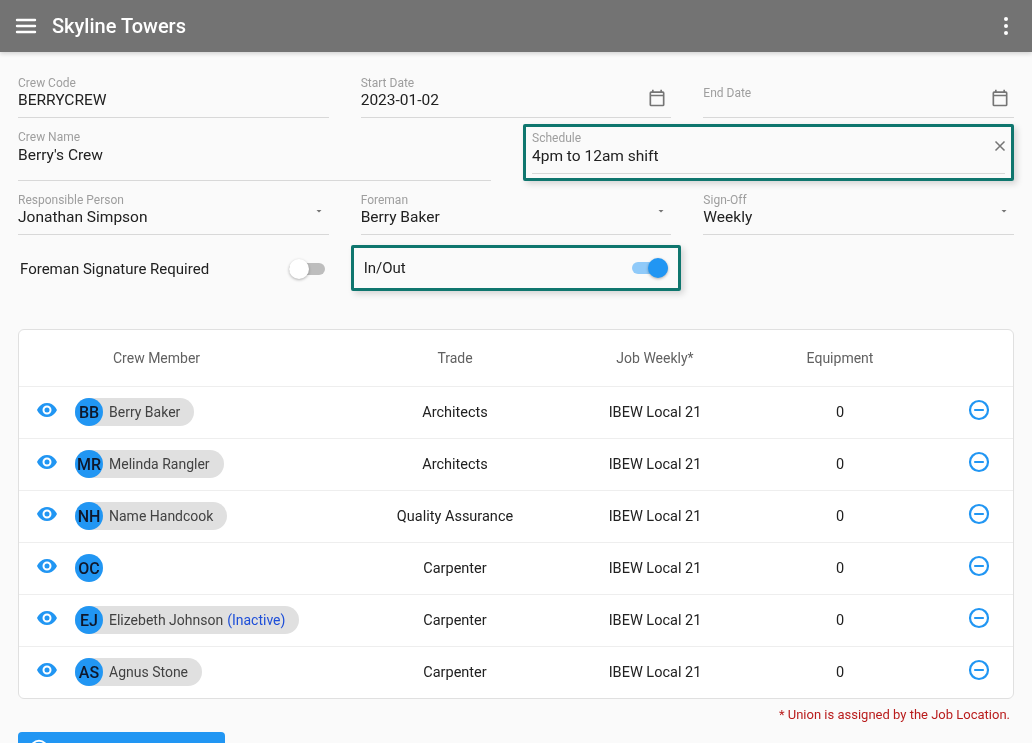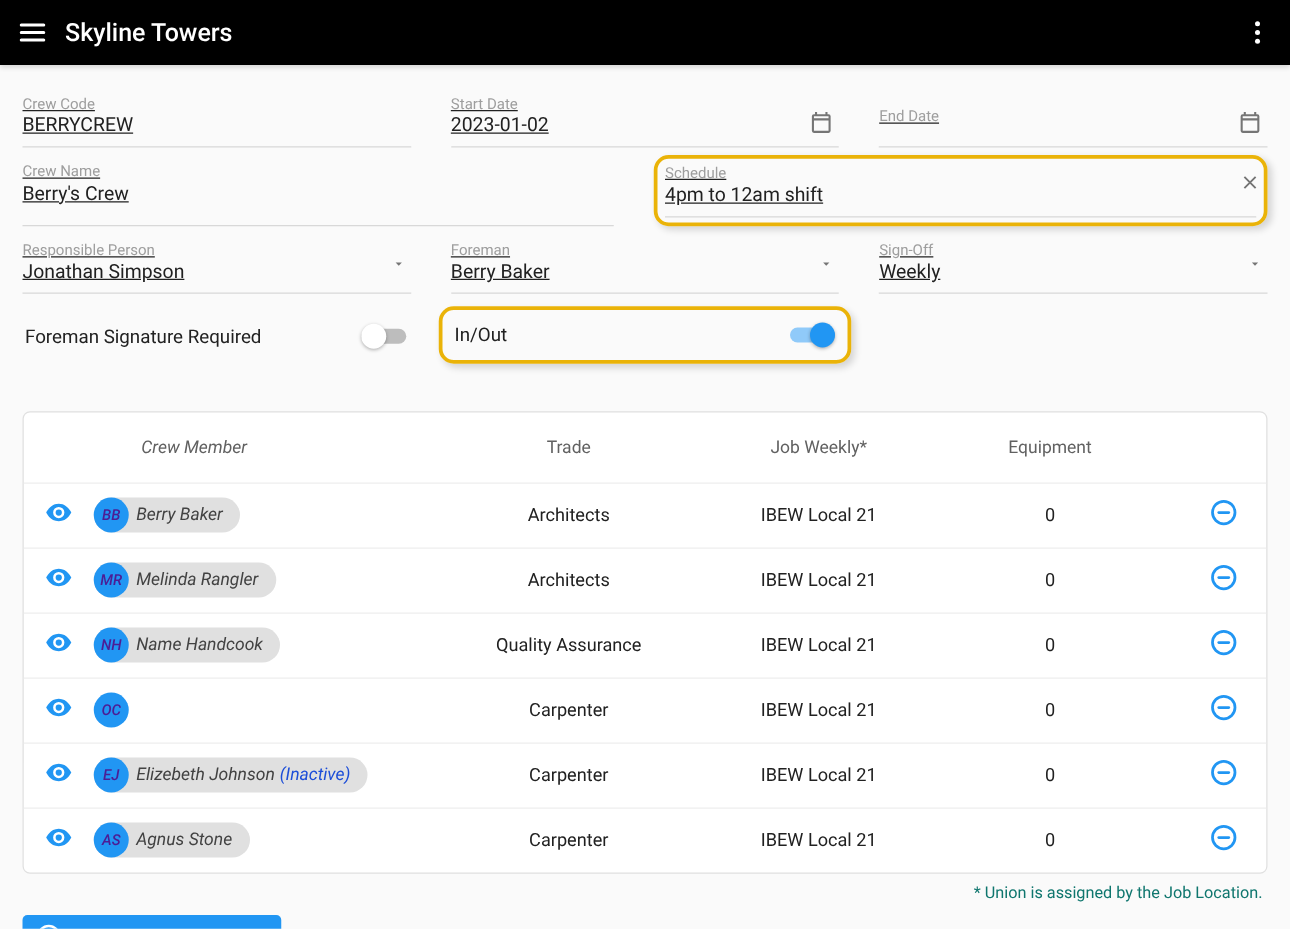--- a/index.html
+++ b/index.html
@@ -5,40 +5,40 @@
   * { box-sizing: border-box; margin: 0; padding: 0; }
   body {
     font-family: Roboto, "Helvetica Neue", Arial, sans-serif;
     background: #fafafa;
     color: #212121;
     width: 1032px;
     height: 743px;
     overflow: hidden;
   }
   .app-bar {
-    background: #000000;
+    background: #737373;
     color: #fff;
     height: 52px;
     display: flex;
     align-items: center;
     padding: 0 14px;
     box-shadow: 0 2px 4px rgba(0,0,0,0.15);
   }
   .app-bar .menu-btn { display:flex; align-items:center; cursor:pointer; margin-right:14px;}
   .app-bar .title { font-size: 20px; font-weight:500; flex:1;}
   .app-bar .more-btn { display:flex; align-items:center; cursor:pointer;}
   .content { padding: 18px 18px 10px 18px; }
-  .form-row { display:flex; gap: 32px; margin-bottom: 6px; text-decoration: underline; }
+  .form-row { display:flex; gap: 32px; margin-bottom: 6px; }
   .field { flex:1 1 0; position:relative; padding-top: 6px; }
   .field-label { font-size: 12px; color:#9e9e9e; line-height:1.2; }
   .field-value { font-size: 15.5px; color:#212121; line-height:1.35; padding-bottom:6px; }
   .field-underline { border-bottom: 1px solid #d8d8d8; }
   .field-icon { position:absolute; right:4px; top:18px; color:#757575; }
   .field-icon svg { display:block;}
-  .highlight-box { border: 3px solid #eab308; border-radius:12px; padding: 4px 6px 4px 6px; position:relative; box-shadow: 3px 3px 6px rgba(0,0,0,0.15);}
+  .highlight-box { border: 3px solid #0f766e; border-radius:2px; padding: 4px 6px 4px 6px; position:relative; box-shadow: 3px 3px 6px rgba(0,0,0,0.15);}
   .toggle-row { display:flex; gap:24px; margin-top:10px; align-items:flex-start;}
   .toggle-field { flex:1 1 0; display:flex; align-items:center; height:48px; padding:0 2px;}
   .toggle-label { font-size:15px; color:#212121; flex:1;}
   .switch { width:36px; height:20px; position:relative; cursor:pointer;}
   .switch-track { position:absolute; top:4px; left:0; width:36px; height:12px; border-radius:7px;}
   .switch-thumb { position:absolute; top:0; width:20px; height:20px; border-radius:50%; box-shadow:0 1px 3px rgba(0,0,0,0.3);}
   .switch.off .switch-track { background:#bdbdbd;}
   .switch.off .switch-thumb { left:0; background:#fff;}
   .switch.on .switch-track { background:#90caf9;}
   .switch.on .switch-thumb { left:16px; background:#2196f3;}
@@ -47,39 +47,39 @@
     margin: 36px 0 4px 0;
     border:1px solid #e0e0e0;
     border-radius:6px;
     background:#fff;
     overflow:hidden;
   }
   .thead, .trow { display:flex; align-items:center; }
   .thead { height:56px; font-size:14px; color:#616161;}
   .trow { height:52px; border-top:1px solid #eee; font-size:14.5px;}
   .col-eye { width:56px; display:flex; justify-content:center;}
-  .col-member { width:280px; display:flex; align-items:center; gap:0;font-style:italic;}
+  .col-member { width:280px; display:flex; align-items:center; gap:0;}
   .col-trade { width:200px; text-align:center;}
   .col-union { width:200px; text-align:center;}
   .col-equip { width:170px; text-align:center;}
   .col-action { flex:1; display:flex; justify-content:flex-end; padding-right:22px;}
   .thead .col-member { justify-content:flex-start; padding-left:8px;}
   .avatar {
-    width:28px; height:28px; border-radius:14px; background:#2196f3; color:#4c1d95;
-    font-size:12px; font-weight:500; display:flex; align-items:center; justify-content:center;
+    width:28px; height:28px; border-radius:14px; background:#2196f3; color:#0f172a;
+    font-size:16px; font-weight:500; display:flex; align-items:center; justify-content:center;
     position:relative; z-index:2;
   }
   .chip {
     background:#e0e0e0; border-radius:14px; height:28px; display:flex; align-items:center;
     padding-left:34px; padding-right:14px; margin-left:-28px; font-size:14px; color:#424242;
   }
   .chip .inactive { color:#1d4ed8; margin-left:4px;}
   .eye-icon { color:#2196f3; cursor:pointer;}
   .remove-icon { color:#2196f3; cursor:pointer;}
-  .footnote { text-align:right; font-size:13px; color:#0f766e; margin:8px 4px 10px 0;}
+  .footnote { text-align:right; font-size:13px; color:#b91c1c; margin:8px 4px 10px 0;}
   .add-btn {
     background:#2196f3; color:#fff; border:none; border-radius:4px;
     height:34px; padding:0 16px 0 10px; display:inline-flex; align-items:center; gap:8px;
     font-size:14px; font-weight:500; cursor:pointer;
   }
   .add-btn svg { display:block;}
   .hdr-center{ text-align:center; width:100%; }
 </style>
 </head>
 <body>

